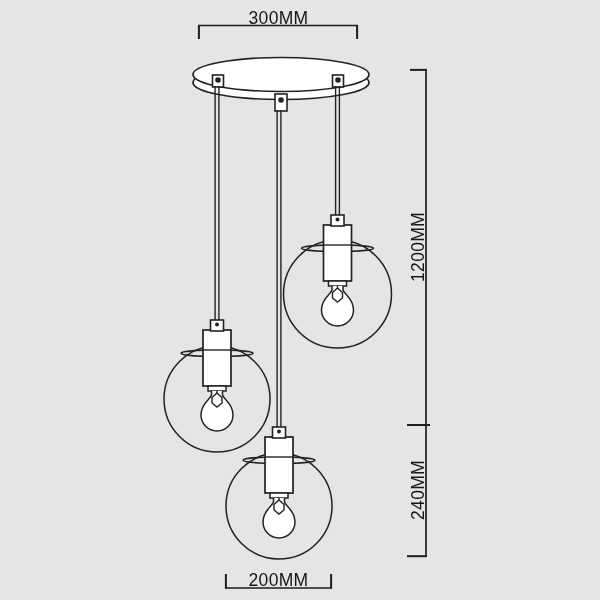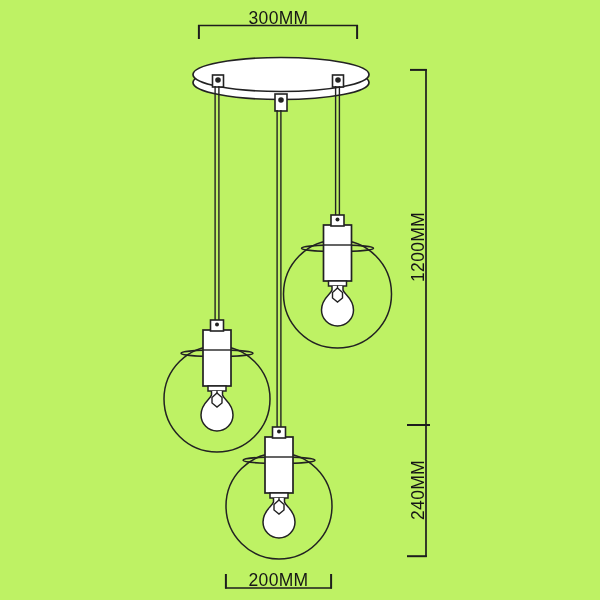--- a/index.html
+++ b/index.html
@@ -1,19 +1,19 @@
 <!DOCTYPE html>
 <html><head>
 <meta charset="utf-8">
 <style>
   html,body{margin:0;padding:0;background:#ffffff;}
   .stage{
     position:relative;
     width:600px;height:600px;
-    background:#bef264;
+    background:#e5e5e5;
     font-family:"Liberation Sans", sans-serif;
     overflow:hidden;
   }
   svg{display:block;}
   .dim-label{
     font-family:"Liberation Sans", sans-serif;
     font-size:17.5px;
     letter-spacing:0.3px;
     fill:#161616;
   }

